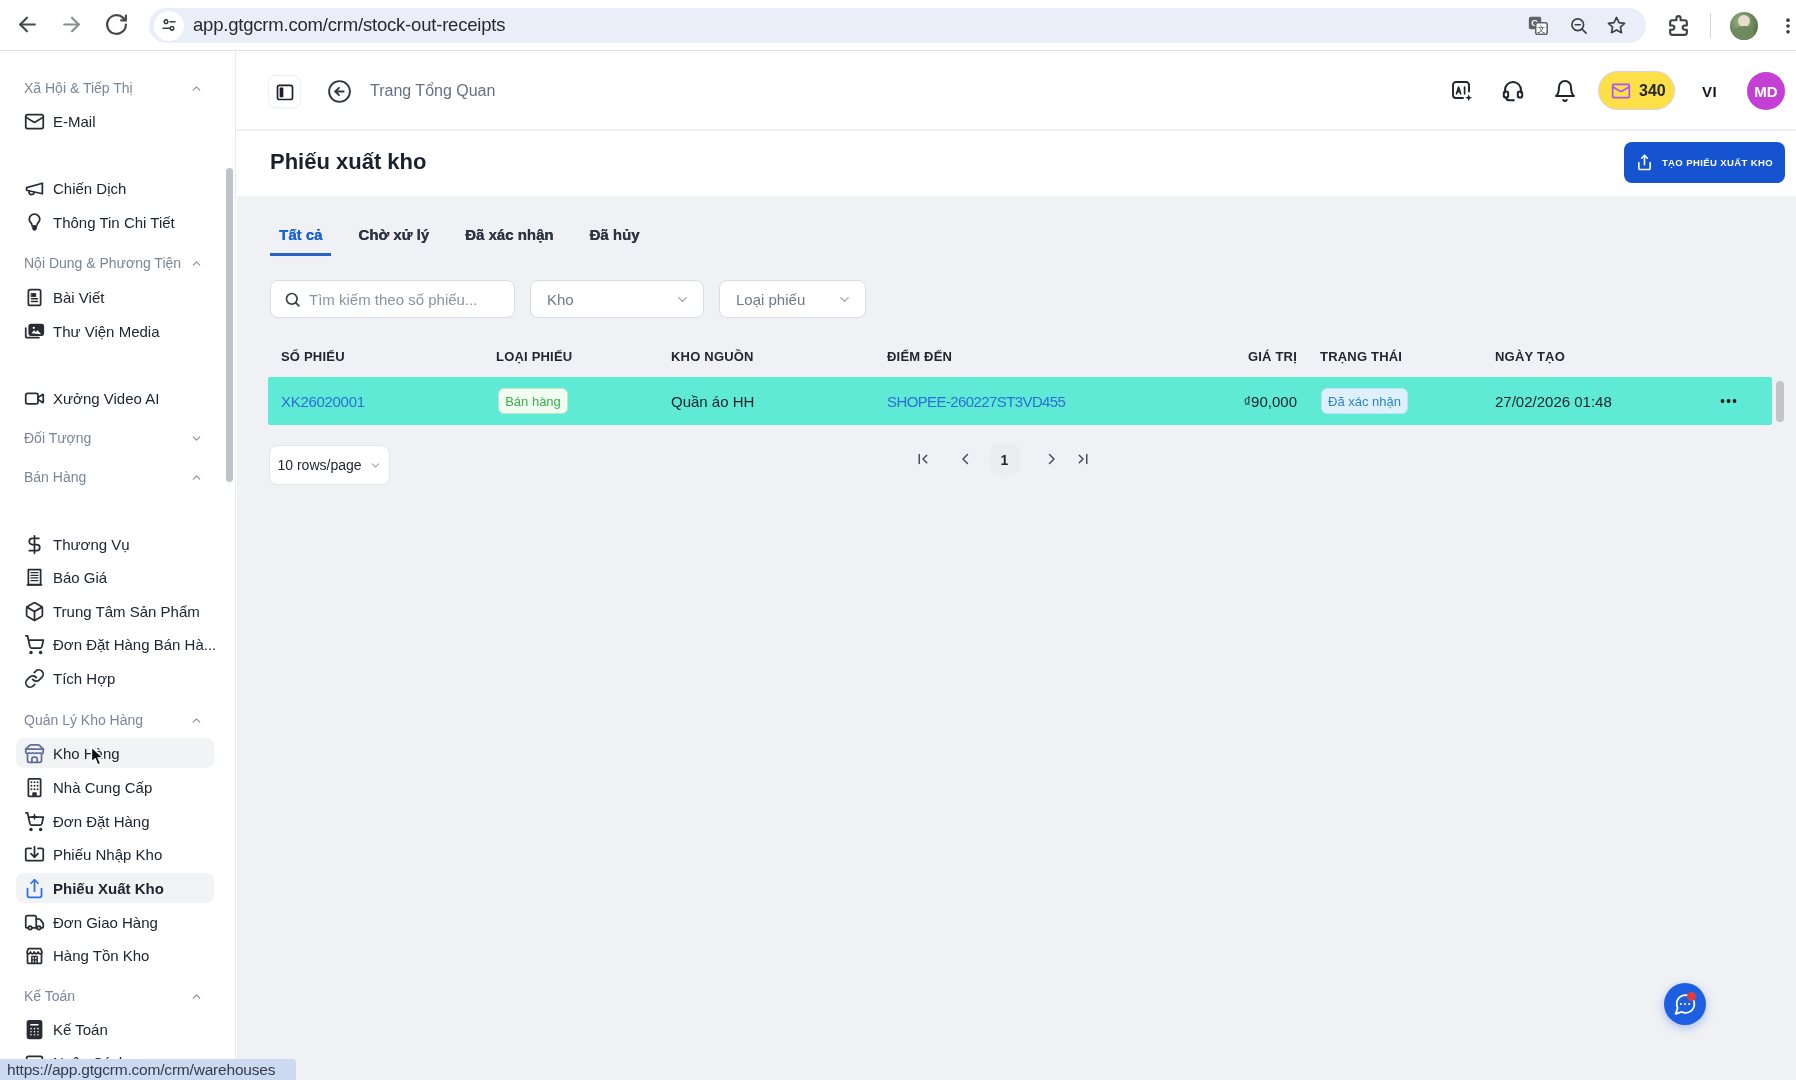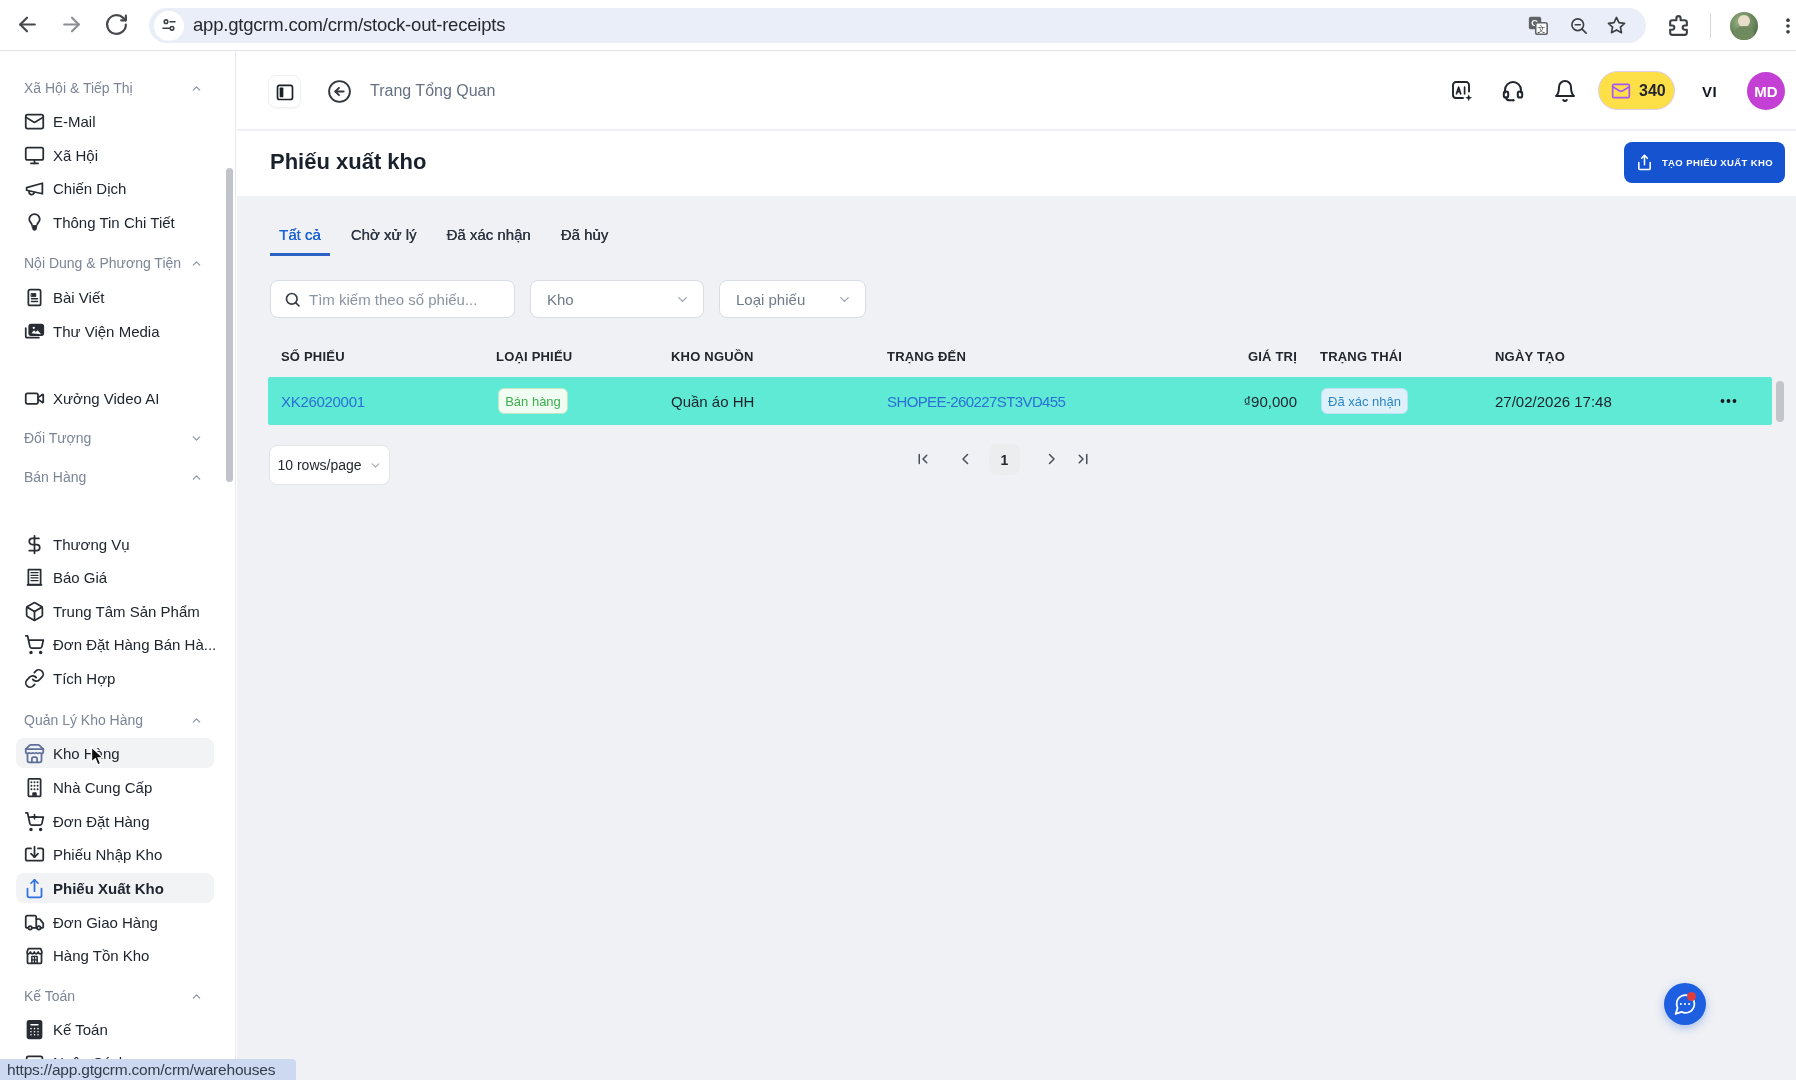--- a/index.html
+++ b/index.html
@@ -39,21 +39,21 @@
 #tb-pill .env { position:absolute; left:12px; top:9px; color:#a855f7; }
 #tb-pill .num { position:absolute; left:40px; top:10px; font-size:16px; font-weight:bold; color:#23262e; }
 #tb-vi { position:absolute; left:1465px; top:32px; font-size:15px; font-weight:bold; color:#111521; letter-spacing:0.5px; }
 #tb-md { position:absolute; left:1510px; top:21px; width:38px; height:38px; border-radius:50%; background:#c43fd3; color:#fff; font-size:15px; font-weight:bold; display:flex; align-items:center; justify-content:center; }
 
 #titleband { position:absolute; left:0; top:80px; width:1559px; height:65px; background:#fff; }
 #pagetitle { position:absolute; left:33px; top:18px; font-size:22px; font-weight:bold; color:#1a202c; }
 #createbtn { position:absolute; left:1387px; top:11px; width:161px; height:41px; background:#1553d1; border-radius:8px; color:#fff; display:flex; align-items:center; justify-content:center; gap:9px; }
 #createbtn .btxt { font-size:9.5px; font-weight:bold; letter-spacing:0.4px; }
 
-#tabs { position:absolute; left:33px; top:166px; display:flex; gap:12px; font-size:15px; color:#2d3542; }
+#tabs { position:absolute; left:33px; top:166px; display:flex; gap:18px; font-size:15px; color:#2d3542;font-weight:bold; }
 .tab { padding:9px 9px 10px; text-shadow:0.3px 0 currentColor; }
 .tab.on { color:#1a63d3; border-bottom:3.5px solid #2b62c4; }
 
 .inputbox { position:absolute; top:229px; height:38px; background:#fff; border:1px solid #d9dde3; border-radius:8px; color:#8b94a3; font-size:15px; display:flex; align-items:center; }
 #search { left:33px; width:245px; }
 #search .mg { margin:0 8px 0 13px; color:#3a3f47; }
 #selkho { left:293px; width:174px; padding-left:16px; color:#707a89; }
 #selloai { left:482px; width:147px; padding-left:16px; color:#707a89; }
 .inputbox .chevd { position:absolute; right:13px; color:#9aa2af; }
 
@@ -127,25 +127,20 @@
     </svg>
 </div>
 <aside id="side">
   <div class="sechead" style="top:20px">Xã Hội &amp; Tiếp Thị<svg class="chev" width="13" height="13" viewBox="0 0 24 24" fill="none" stroke="currentColor" stroke-width="2.2" stroke-linecap="round" stroke-linejoin="round">
         <path d="m18 15-6-6-6 6"></path>
       </svg></div>
   <div class="sitem" style="top:53px"><svg class="sic" viewBox="0 0 24 24" fill="none" stroke="currentColor" stroke-width="2" stroke-linecap="round" stroke-linejoin="round">
         <rect x="2" y="4" width="20" height="16" rx="2"></rect>
         <path d="m22 7-8.97 5.7a1.94 1.94 0 0 1-2.06 0L2 7"></path>
       </svg>E-Mail</div>
-  <div class="sitem" style="top:87px"><svg class="sic" viewBox="0 0 24 24" fill="none" stroke="currentColor" stroke-width="2" stroke-linecap="round" stroke-linejoin="round">
-        <rect x="2" y="3" width="20" height="14" rx="2"></rect>
-        <path d="M8 21h8"></path>
-        <path d="M12 17v4"></path>
-      </svg>Xã Hội</div>
   <div class="sitem" style="top:120px"><svg class="sic" viewBox="0 0 24 24" fill="none" stroke="currentColor" stroke-width="2" stroke-linecap="round" stroke-linejoin="round">
         <path d="m3 11 18-5v12L3 14v-3z"></path>
         <path d="M11.6 16.8a3 3 0 1 1-5.8-1.6"></path>
       </svg>Chiến Dịch</div>
   <div class="sitem" style="top:154px"><svg class="sic" viewBox="0 0 24 24" fill="none" stroke="currentColor" stroke-width="2" stroke-linecap="round" stroke-linejoin="round">
         <path d="M15 14.5c.2-1 .7-1.9 1.5-2.7 1-.9 1.5-2.2 1.5-3.5A6 6 0 0 0 6 8.3c0 1 .2 2.2 1.5 3.5.7.7 1.3 1.7 1.5 2.7"></path>
         <path d="M9.2 15.5h5.6l-.9 4.2a1.5 1.5 0 0 1-1.5 1.2h-.8a1.5 1.5 0 0 1-1.5-1.2z" fill="currentColor" stroke-width="1"></path>
       </svg>Thông Tin Chi Tiết</div>
 
   <div class="sechead" style="top:195px">Nội Dung &amp; Phương Tiện<svg class="chev" width="13" height="13" viewBox="0 0 24 24" fill="none" stroke="currentColor" stroke-width="2.2" stroke-linecap="round" stroke-linejoin="round">
@@ -321,33 +316,33 @@
   <div class="inputbox" id="selkho">Kho<svg class="chevd" width="15" height="15" viewBox="0 0 24 24" fill="none" stroke="currentColor" stroke-width="2" stroke-linecap="round" stroke-linejoin="round">
         <path d="m6 9 6 6 6-6"></path>
       </svg></div>
   <div class="inputbox" id="selloai">Loại phiếu<svg class="chevd" width="15" height="15" viewBox="0 0 24 24" fill="none" stroke="currentColor" stroke-width="2" stroke-linecap="round" stroke-linejoin="round">
         <path d="m6 9 6 6 6-6"></path>
       </svg></div>
   <div id="thead">
     <span style="left:44px">SỐ PHIẾU</span>
     <span style="left:259px">LOẠI PHIẾU</span>
     <span style="left:434px">KHO NGUỒN</span>
-    <span style="left:650px">TRẠNG ĐẾN</span>
+    <span style="left:650px">ĐIỂM ĐẾN</span>
     <span style="left:980px;width:80px;text-align:right">GIÁ TRỊ</span>
     <span style="left:1083px">TRẠNG THÁI</span>
     <span style="left:1258px">NGÀY TẠO</span>
   </div>
   <div id="trow">
     <span style="left:13px;top:16px;color:#2c6fd6;letter-spacing:-0.3px">XK26020001</span>
     <span style="left:230px;top:11px;width:70px;height:26px;background:#f1fcf2;border:1px solid #bfe9c5;border-radius:6px;color:#3cae4e;font-size:13px;display:flex;align-items:center;justify-content:center">Bán hàng</span>
     <span style="left:403px;top:16px">Quần áo HH</span>
     <span style="left:619px;top:16px;color:#2c6fd6;letter-spacing:-0.6px">SHOPEE-260227ST3VD455</span>
     <span style="left:929px;top:16px;width:100px;text-align:right">₫90,000</span>
     <span style="left:1053px;top:11px;width:87px;height:26px;background:#def1fb;border:1px solid #bde2f6;border-radius:6px;color:#2b86c4;font-size:13px;display:flex;align-items:center;justify-content:center">Đã xác nhận</span>
-    <span style="left:1227px;top:16px">27/02/2026 17:48</span>
+    <span style="left:1227px;top:16px">27/02/2026 01:48</span>
     <svg style="position:absolute;left:1452px;top:17px" width="17" height="14" viewBox="0 0 17 14">
         <circle cx="2.5" cy="7" r="1.9" fill="#15181d"></circle>
         <circle cx="8.5" cy="7" r="1.9" fill="#15181d"></circle>
         <circle cx="14.5" cy="7" r="1.9" fill="#15181d"></circle>
       </svg>
   </div>
   <div id="pagerow">
     <div id="rowsper">10 rows/page<svg width="13" height="13" viewBox="0 0 24 24" fill="none" stroke="#a9aeb6" stroke-width="2.4" stroke-linecap="round" stroke-linejoin="round">
           <path d="m6 9 6 6 6-6"></path>
         </svg></div>

